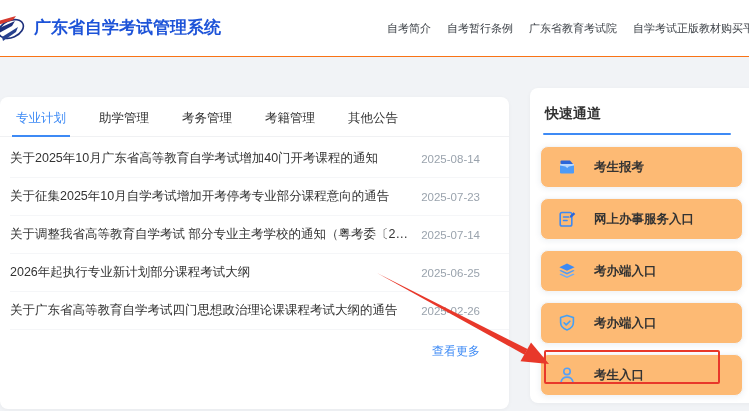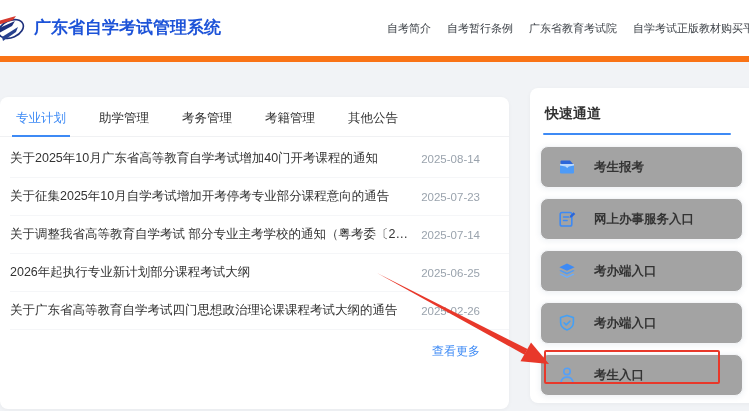--- a/index.html
+++ b/index.html
@@ -5,21 +5,21 @@
   html,body{margin:0;padding:0;}
   body{
     width:749px;height:411px;overflow:hidden;position:relative;
     background:#f1f3f6;
     font-family:"Liberation Sans","DejaVu Sans",sans-serif;
     -webkit-font-smoothing:antialiased;
   }
   
   .header{
     position:absolute;top:0;left:0;width:749px;height:56px;
-    background:#ffffff;border-bottom:6px solid #f97316;z-index:5;
+    background:#ffffff;border-bottom:1px solid #f97316;z-index:5;
   }
   .logo{position:absolute;left:0;top:12px;width:30px;height:32px;}
   .site-title{
     position:absolute;left:34px;top:0;height:56px;line-height:56px;
     font-size:17px;font-weight:bold;color:#1d53d8;white-space:nowrap;
   }
   .top-nav{
     position:absolute;left:387px;top:0;height:56px;
     display:flex;align-items:center;gap:16px;white-space:nowrap;
   }
@@ -57,21 +57,21 @@
     position:absolute;left:530px;top:88px;width:232px;height:315px;
     background:#ffffff;border-radius:8px;box-shadow:0 1px 4px rgba(0,0,0,.04);
   }
   .qp-title{
     font-size:14px;font-weight:bold;color:#333;
     padding:17px 0 10px 15px;
   }
   .qp-underline{height:2px;background:#3d8af5;margin:0 31px 11px 13px;border-radius:1px;}
   .quick-link{
     position:relative;height:40px;margin:0 19px 10px 10px;
-    background:#a3a3a3;border:1px solid #f4f5f7;border-radius:8px;
+    background:#fdba74;border:1px solid #f4f5f7;border-radius:8px;
     box-shadow:0 1px 6px rgba(30,60,120,.08);
     display:flex;align-items:center;cursor:pointer;
   }
   .quick-link .ql-icon{flex:none;width:20px;height:20px;margin-left:16px;}
   .quick-link .ql-label{font-size:12.5px;font-weight:bold;color:#333;margin-left:17px;white-space:nowrap;}
   
   .red-rect{
     position:absolute;left:544px;top:350px;width:172px;height:30px;
     border:2px solid #e8382a;border-radius:2px;z-index:40;pointer-events:none;
   }

